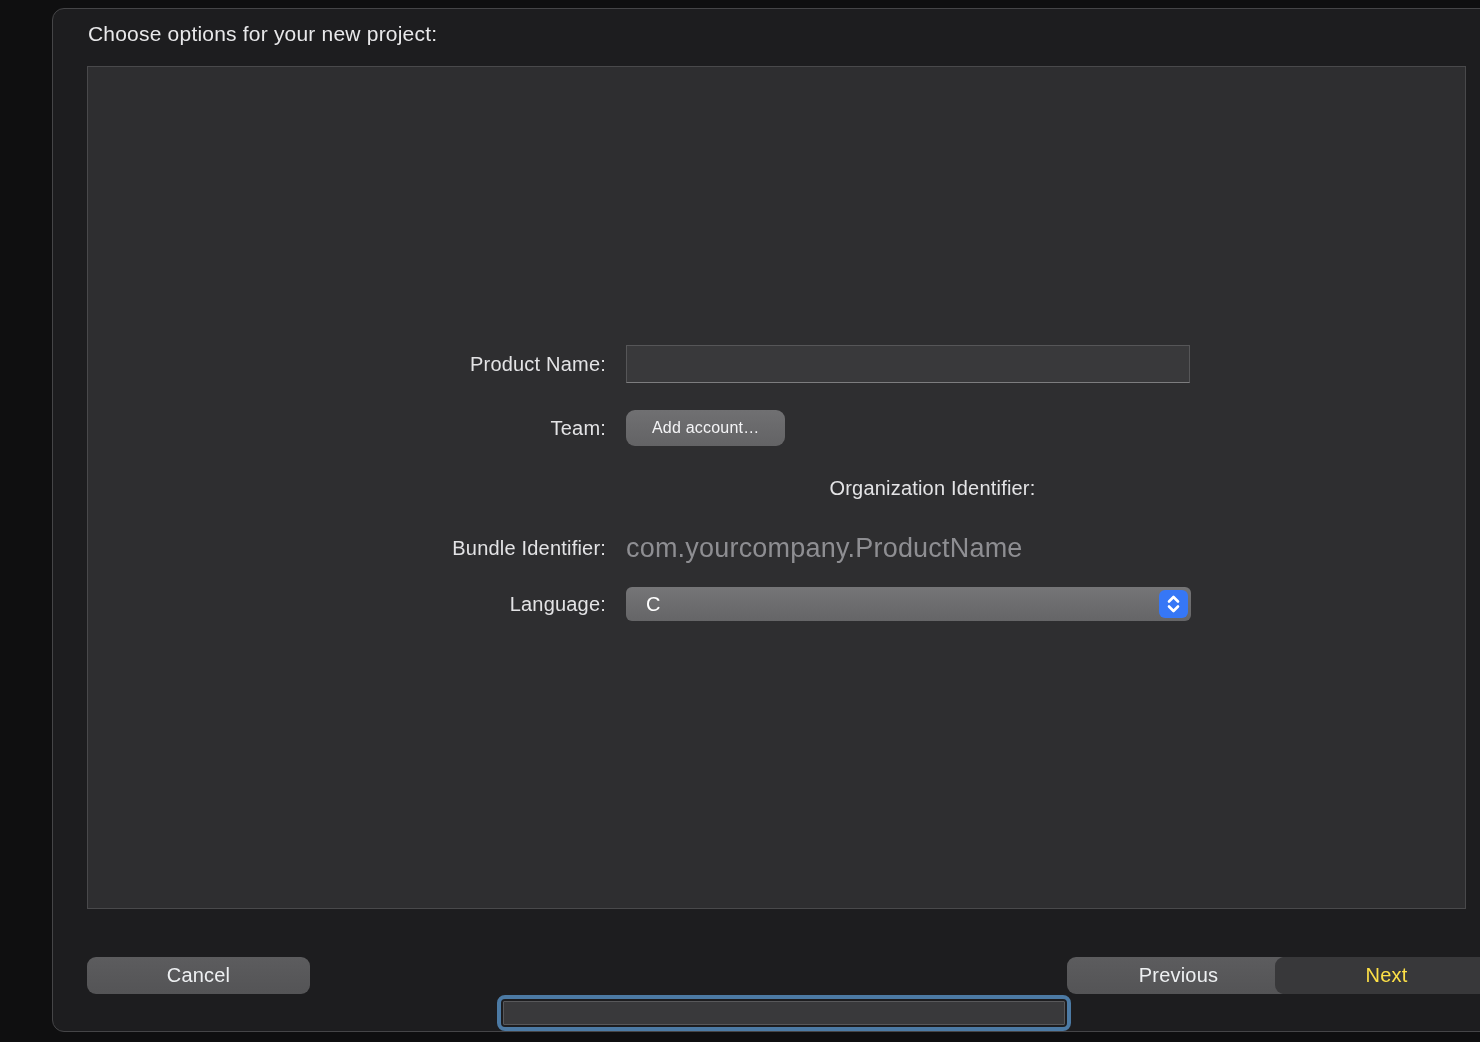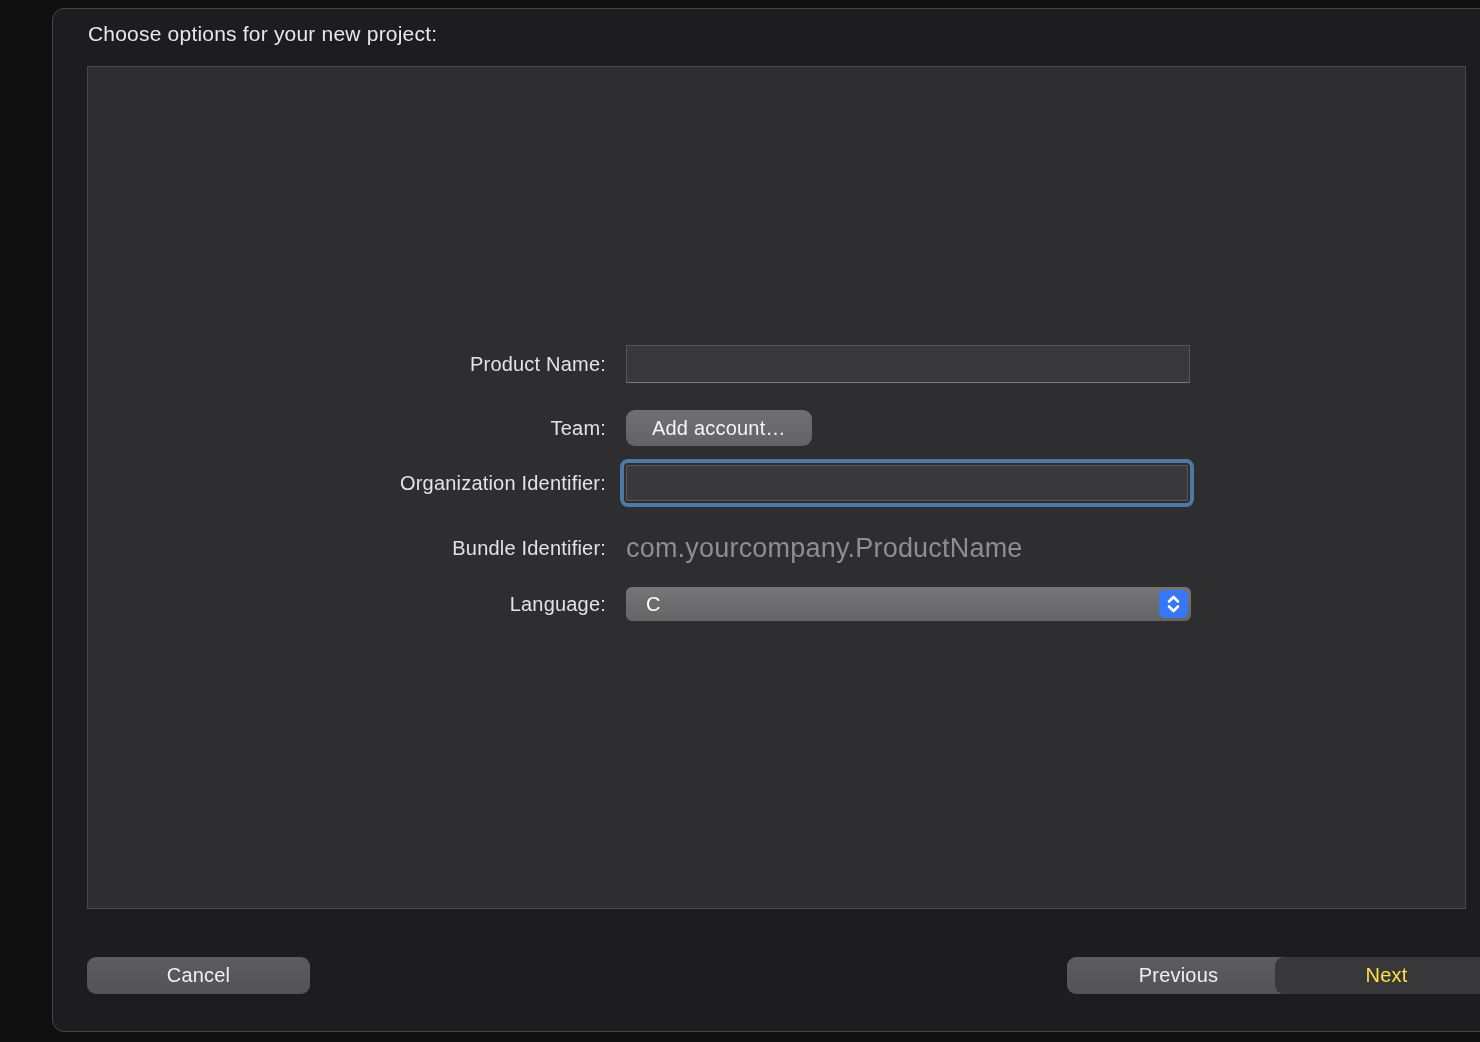--- a/index.html
+++ b/index.html
@@ -27,37 +27,37 @@
   .form-row {
     position:absolute; left:0; right:0;
     display:flex; align-items:center;
   }
   .form-label {
     width:518px; text-align:right; flex:0 0 518px;
     font-size:20px; color:#e3e3e5; letter-spacing:0.2px;
   }
   .row-product  { top:278px; height:38px; }
   .row-team     { top:343px; height:36px; }
-  .row-org      { top:392px; height:48px; }
+  .row-org      { top:410px; height:48px;flex-direction:column; }
   .row-bundle   { top:468px; height:26px; }
   .row-language { top:520px; height:34px; }
 
   .text-field {
     margin-left:20px; width:564px; height:38px;
     background:#39393b; color:#e8e8ea;
     border:1px solid #565658; border-bottom-color:#7d7d7f;
     font-size:19px; padding:0 8px; outline:none;
     font-family:"Liberation Sans", sans-serif;
   }
 
   .push-button {
     margin-left:20px; height:36px; padding:0 26px;
     background:linear-gradient(#707072,#636365);
     border:none; border-radius:9px;
-    color:#f4f4f6; font-size:20px; letter-spacing:0.2px;
+    color:#f4f4f6; font-size:16px; letter-spacing:0.2px;
     font-family:"Liberation Sans", sans-serif; cursor:default;
   }
 
   .focus-ring {
     margin-left:14px; width:574px; height:48px;
     border:4px solid #4c7aa4; border-radius:8px;
     padding:2px; background:transparent;
   }
   .focus-ring .text-field-inner {
     width:100%; height:100%;

